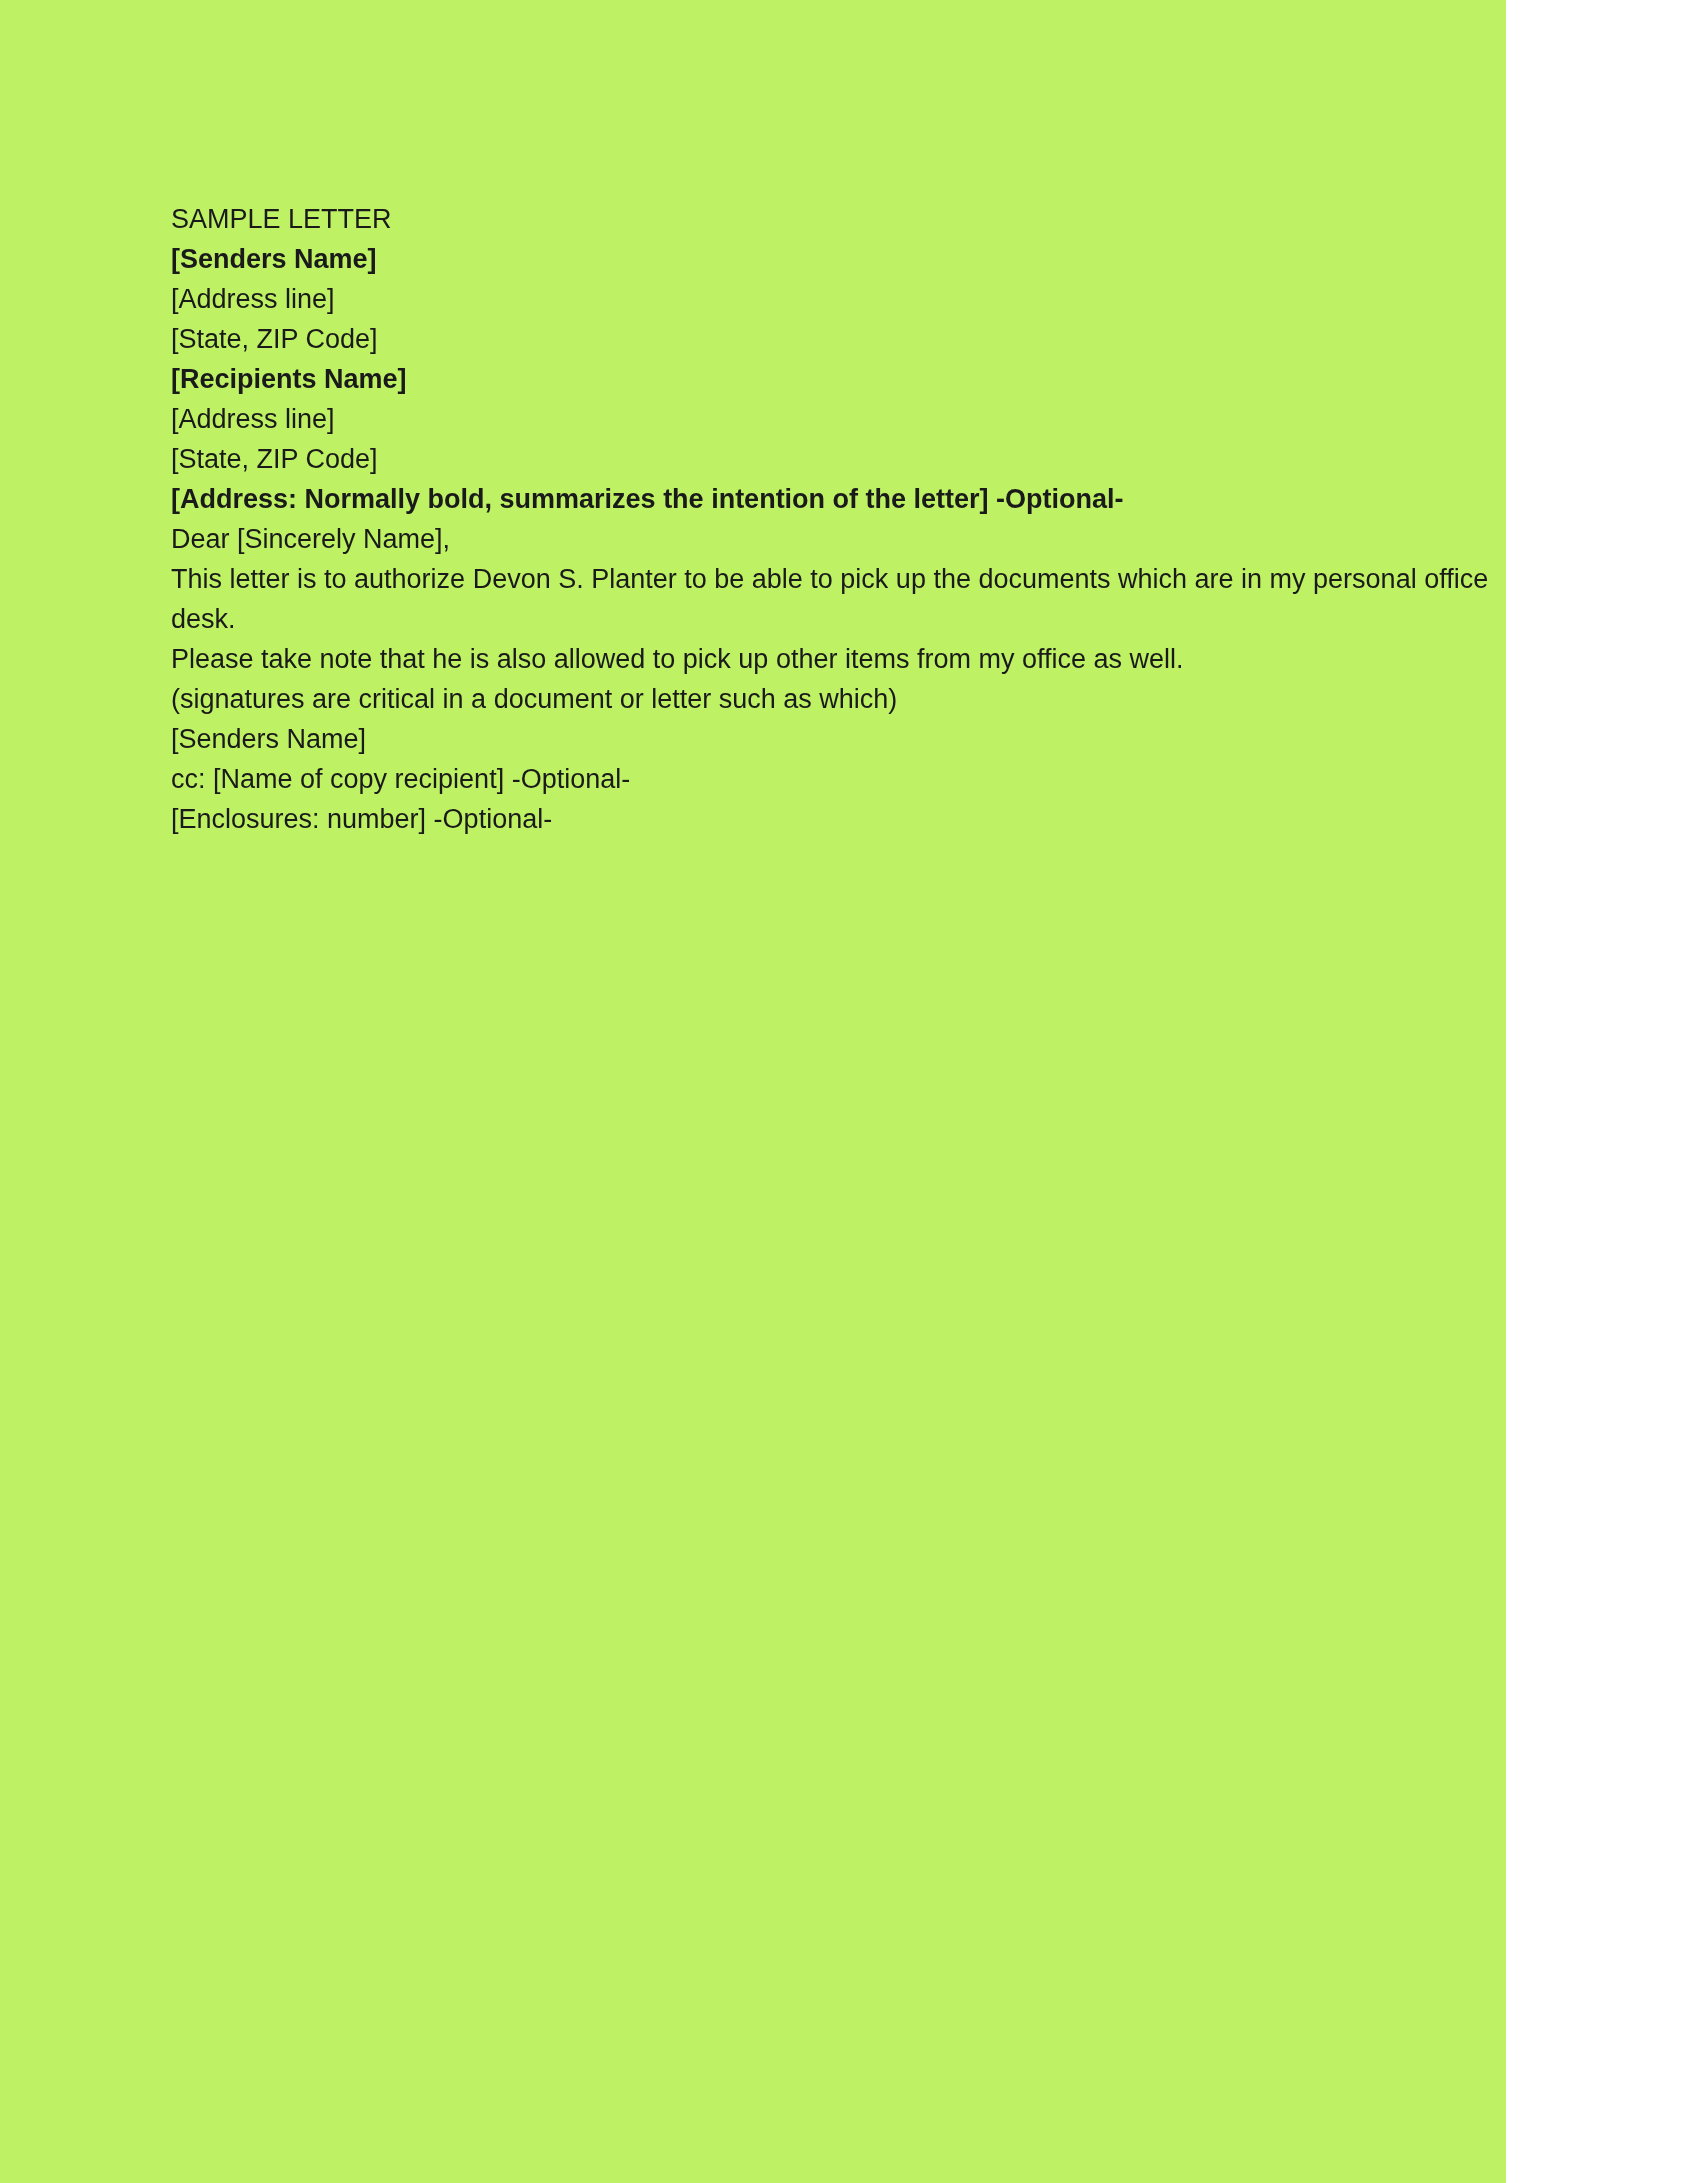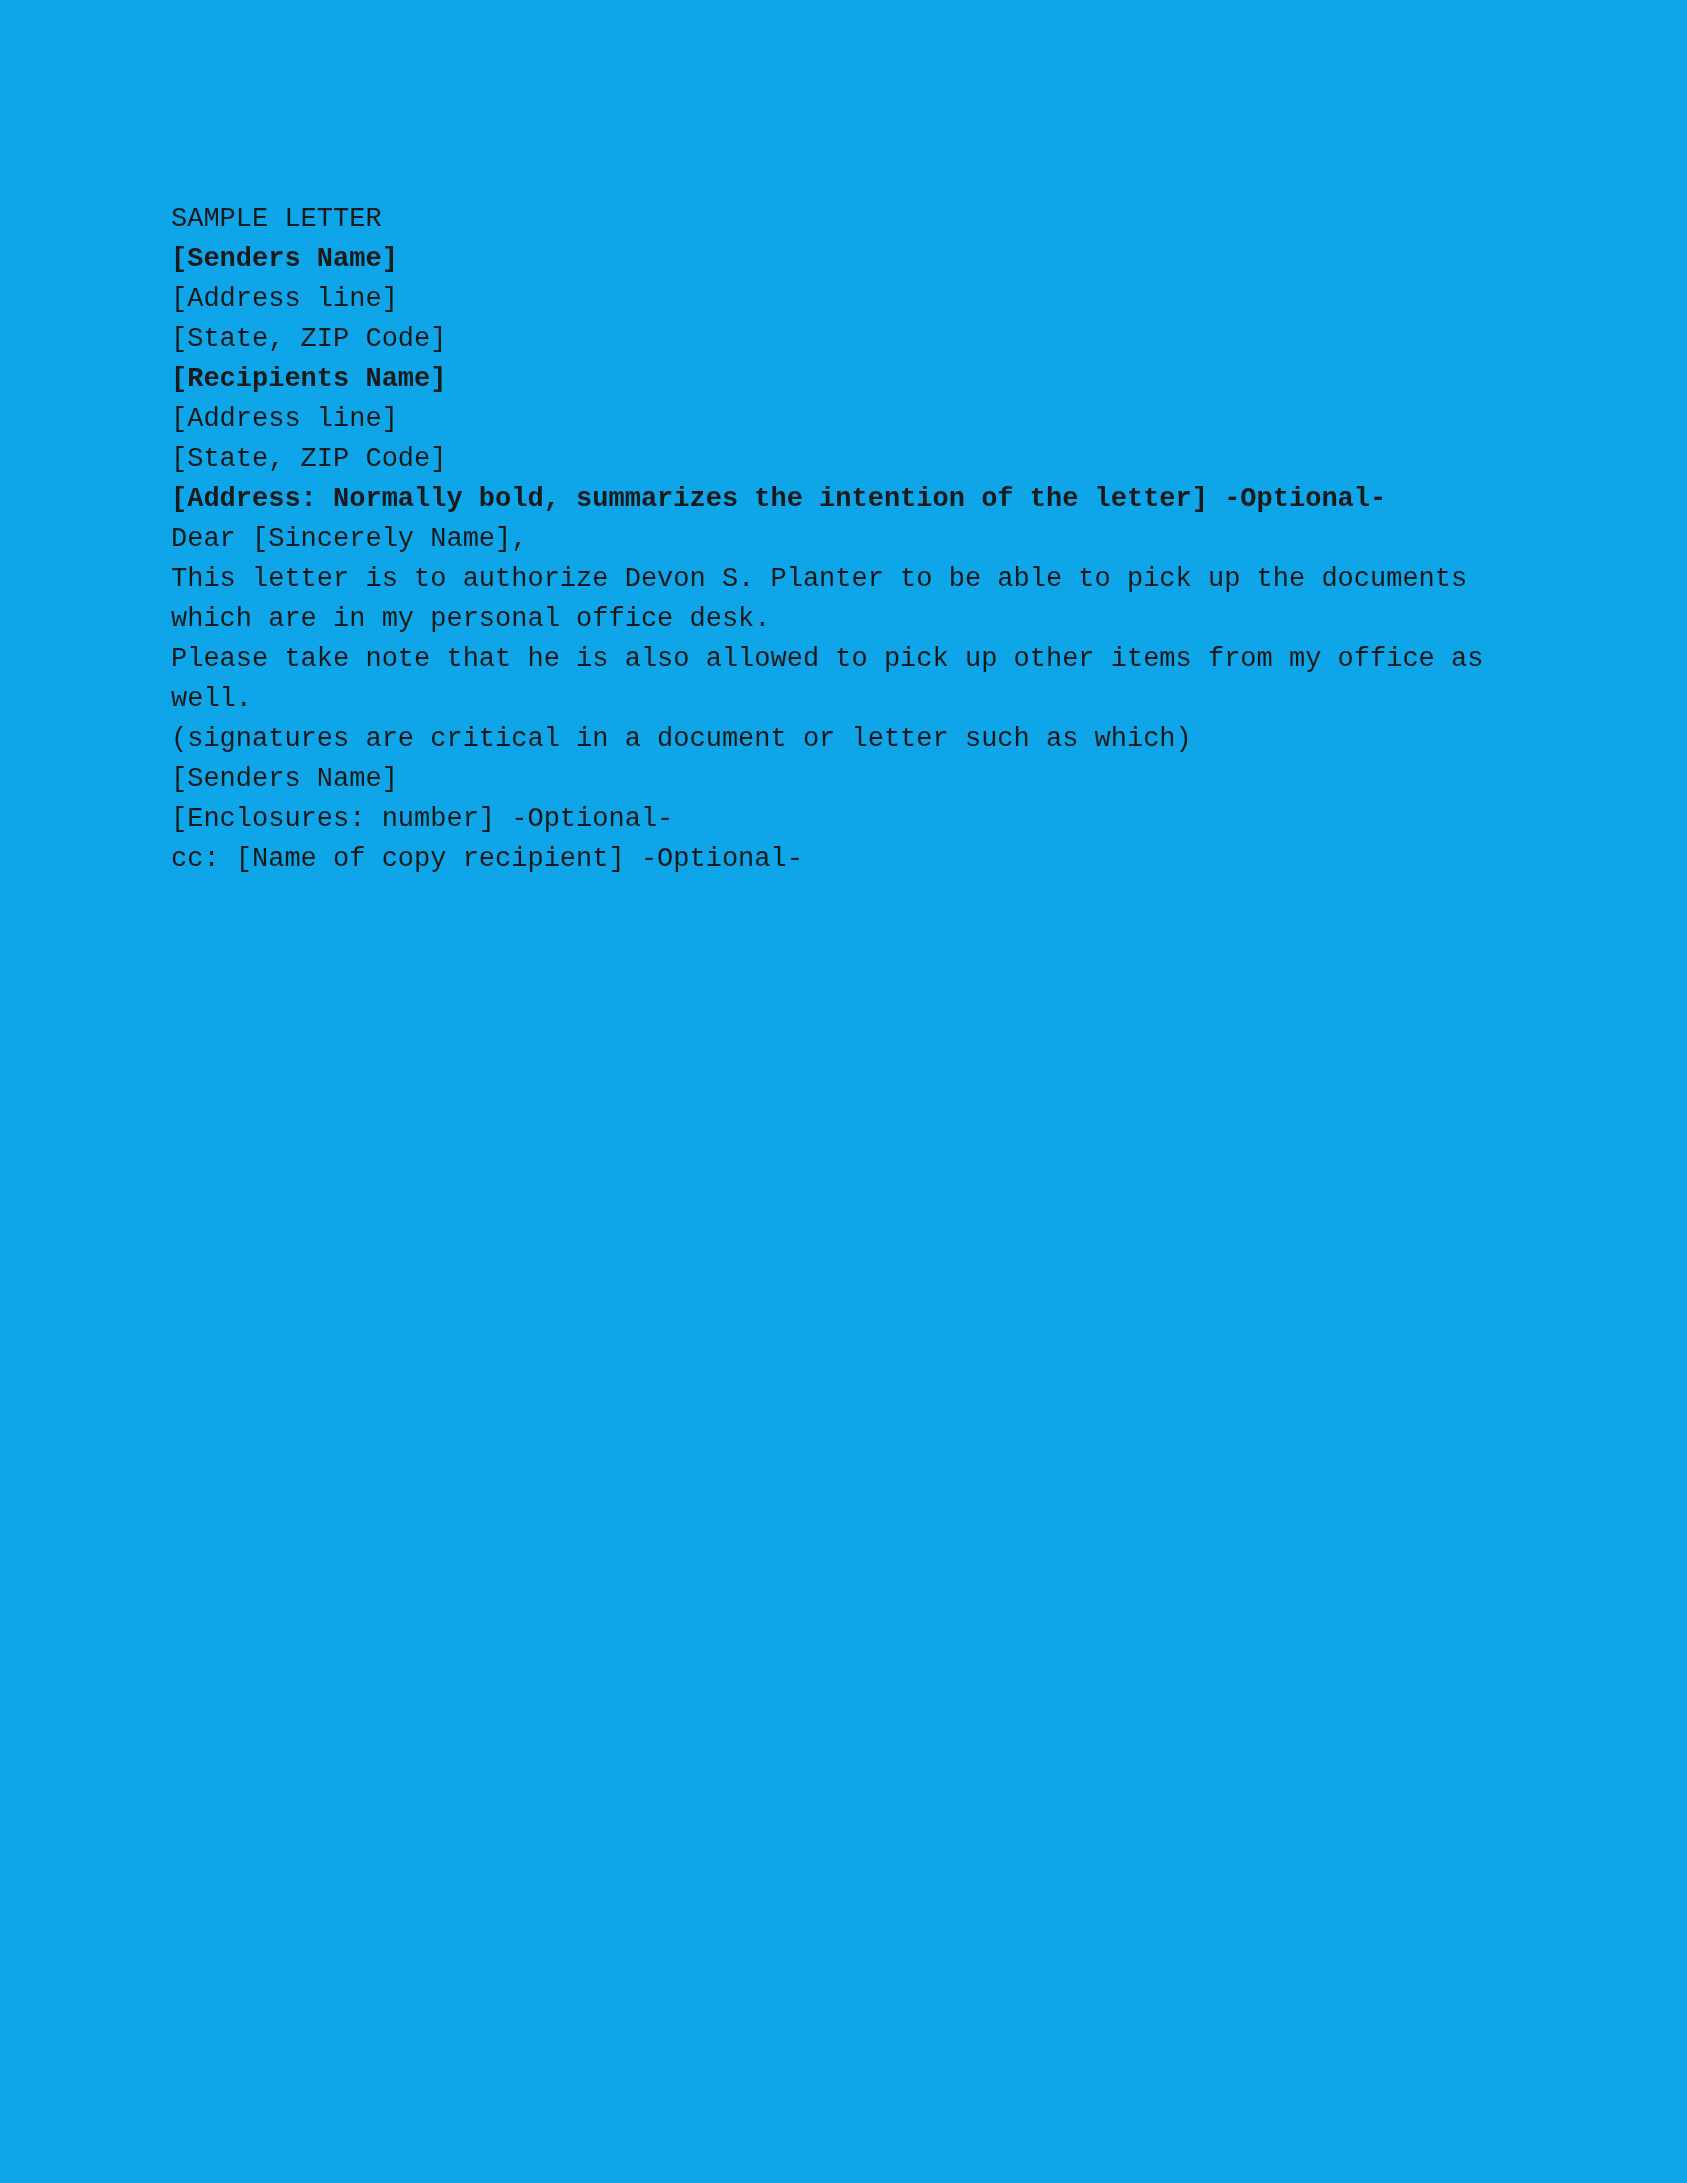--- a/index.html
+++ b/index.html
@@ -3,24 +3,24 @@
 <meta charset="utf-8">
 <style>
   * { box-sizing: border-box; }
   html, body {
     margin: 0;
     padding: 0;
     background: #ffffff;
   }
   .page {
     position: relative;
-    width: 1687px;
+    width: 1506px;
     height: 2184px;
-    background: #0ea5e9;
-    font-family: Liberation Mono, monospace;
+    background: #bef264;
+    font-family: Liberation Sans, sans-serif;
     color: #1a1a1a;
     overflow: hidden;
   }
   .content {
     position: absolute;
     left: 171px;
     top: 199px;
     width: 1363px;
     font-size: 27px;
     line-height: 40px;
@@ -73,19 +73,19 @@
     <p class="para-2">Please take note that he is also allowed to pick up other items from my office as well.</p>
 
     <p class="sig-note">(signatures are critical in a document or letter such as which)</p>
 
 
     <div class="signature-block">
       <p>[Senders Name]</p>
     </div>
 
     <div class="enclosure-block">
+      <p>cc: [Name of copy recipient] -Optional-</p>
       <p>[Enclosures: number] -Optional-</p>
-      <p>cc: [Name of copy recipient] -Optional-</p>
     </div>
 
   </div>
 </div>
 
 
 </body></html>

